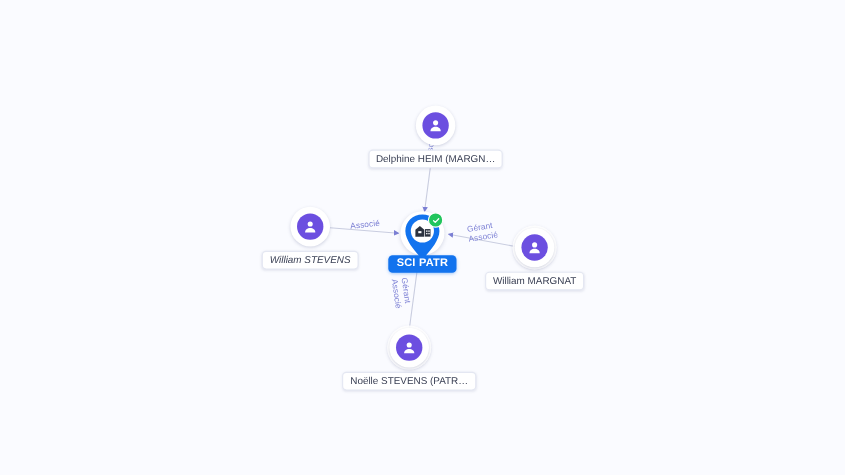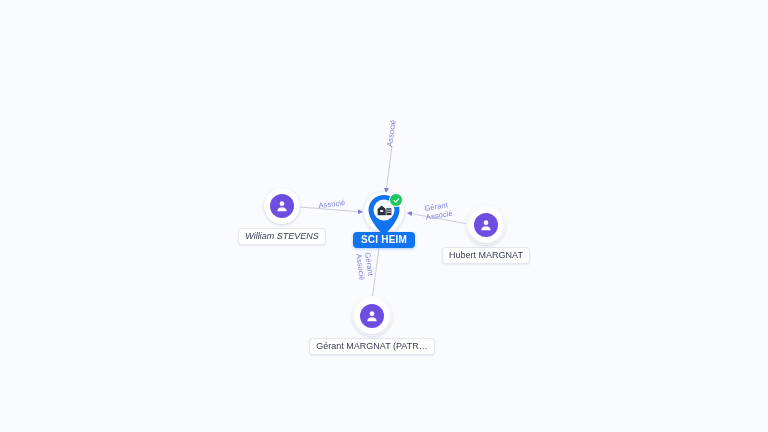--- a/index.html
+++ b/index.html
@@ -199,20 +199,32 @@
   <div class="edge-label two-line" style="left:424px; top:205px; transform: rotate(-9deg); transform-origin: left top;">
     <div>Gérant</div>
     <div>Associé</div>
   </div>
 
   <div class="edge-label two-line" style="left:371px; top:252px; transform: rotate(82deg); transform-origin: left top;">
     <div>Gérant</div>
     <div>Associé</div>
   </div>
 
+  <div class="node" style="left:316px; top:96px; width:160px;">
+    <div class="avatar-wrap">
+      <div class="avatar-ring"></div>
+      <div class="avatar-core">
+        <svg width="14" height="14" viewBox="0 0 24 24" fill="#ffffff">
+          <circle cx="12" cy="8" r="4"></circle>
+          <path d="M4 21c0-4.4 3.6-7 8-7s8 2.6 8 7z"></path>
+        </svg>
+      </div>
+    </div>
+    <div class="node-label">Delphine HEIM (MARGN…</div>
+  </div>
 
   <div class="node" style="left:212px; top:188px; width:140px;font-style:italic;">
     <div class="avatar-wrap">
       <div class="avatar-ring"></div>
       <div class="avatar-core">
         <svg width="14" height="14" viewBox="0 0 24 24" fill="#ffffff">
           <circle cx="12" cy="8" r="4"></circle>
           <path d="M4 21c0-4.4 3.6-7 8-7s8 2.6 8 7z"></path>
         </svg>
       </div>
@@ -224,35 +236,35 @@
     <div class="avatar-wrap">
       <div class="avatar-ring outer"></div>
       <div class="avatar-ring"></div>
       <div class="avatar-core">
         <svg width="14" height="14" viewBox="0 0 24 24" fill="#ffffff">
           <circle cx="12" cy="8" r="4"></circle>
           <path d="M4 21c0-4.4 3.6-7 8-7s8 2.6 8 7z"></path>
         </svg>
       </div>
     </div>
-    <div class="node-label">Hubert MARGNAT</div>
+    <div class="node-label">William MARGNAT</div>
   </div>
 
   <div class="node" style="left:302px; top:298px; width:140px;">
     <div class="avatar-wrap">
       <div class="avatar-ring outer"></div>
       <div class="avatar-ring"></div>
       <div class="avatar-core">
         <svg width="14" height="14" viewBox="0 0 24 24" fill="#ffffff">
           <circle cx="12" cy="8" r="4"></circle>
           <path d="M4 21c0-4.4 3.6-7 8-7s8 2.6 8 7z"></path>
         </svg>
       </div>
     </div>
-    <div class="node-label">Gérant MARGNAT (PATR…</div>
+    <div class="node-label">Noëlle STEVENS (PATR…</div>
   </div>
 
   <div id="company-node" style="left:340px; top:192px; width:88px;">
     <div class="pin-wrap">
       <div class="pin-halo"></div>
       <svg class="pin-svg" width="34" height="44" viewBox="0 0 34 44">
         <path d="M17 2 C8.2 2 1.5 8.7 1.5 17 C1.5 26 11 36 15.4 41.2 C16.2 42.2 17.8 42.2 18.6 41.2 C23 36 32.5 26 32.5 17 C32.5 8.7 25.8 2 17 2 Z" fill="#1273ee"></path>
         <circle cx="17" cy="17" r="10.5" fill="#ffffff"></circle>
       </svg>
       <div class="pin-building">
@@ -265,16 +277,16 @@
           <rect x="19.8" y="13.6" width="2" height="2" fill="#ffffff"></rect>
           <rect x="5.2" y="11" width="4.6" height="3" fill="#ffffff"></rect>
         </svg>
       </div>
       <div class="check-badge">
         <svg width="7" height="7" viewBox="0 0 12 12">
           <path d="M2 6.2 L4.6 8.8 L10 3.2" stroke="#ffffff" stroke-width="2" fill="none" stroke-linecap="round" stroke-linejoin="round"></path>
         </svg>
       </div>
     </div>
-    <div class="company-label">SCI HEIM</div>
+    <div class="company-label">SCI PATR</div>
   </div>
 
 </div>
 
 </body></html>

